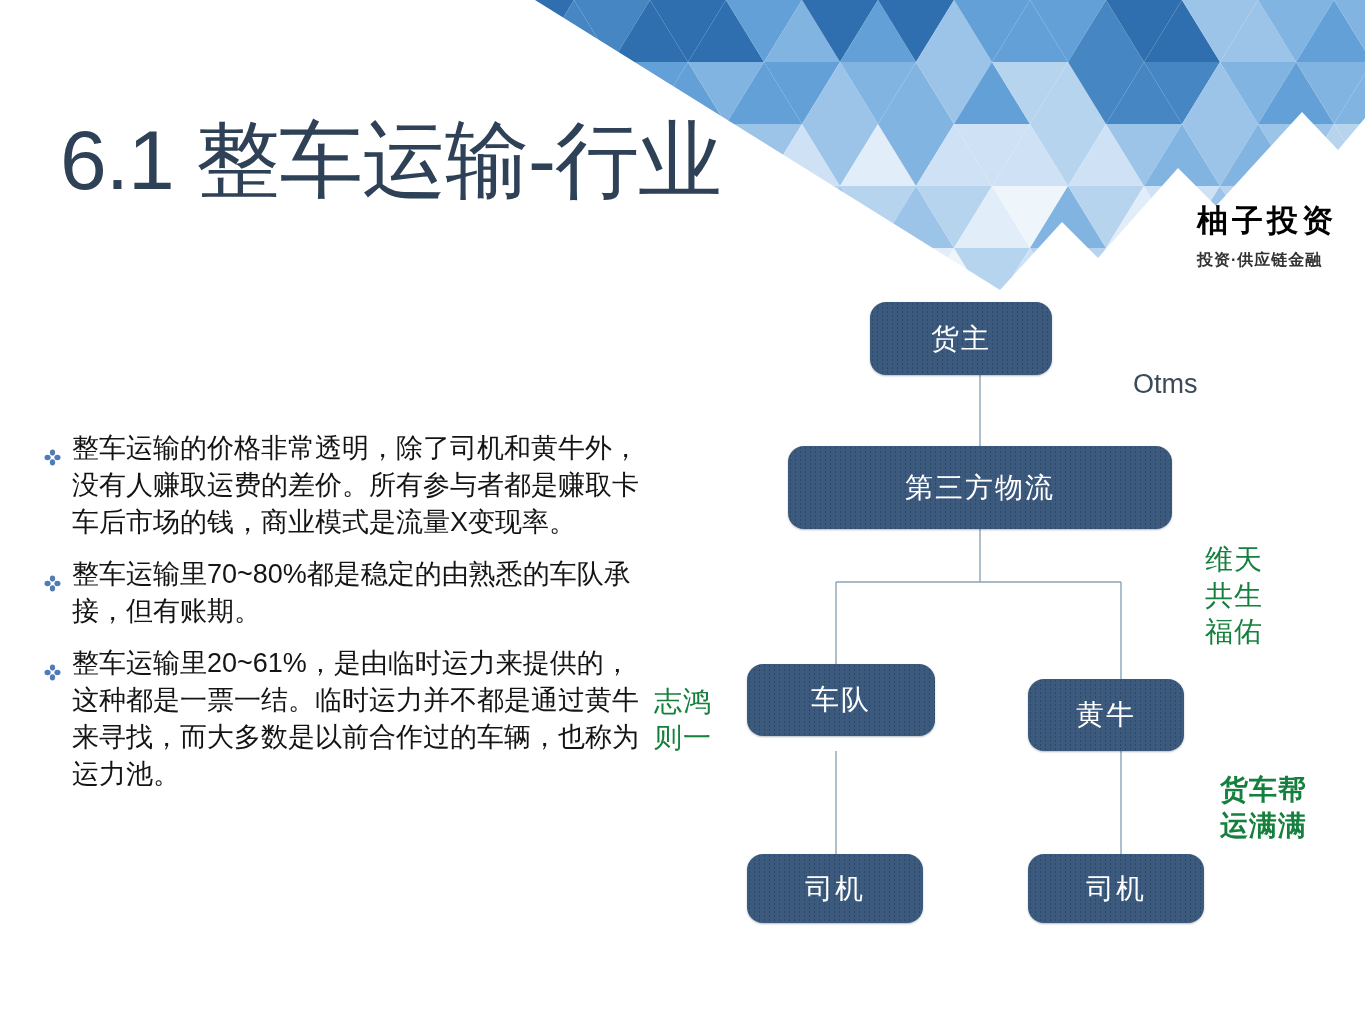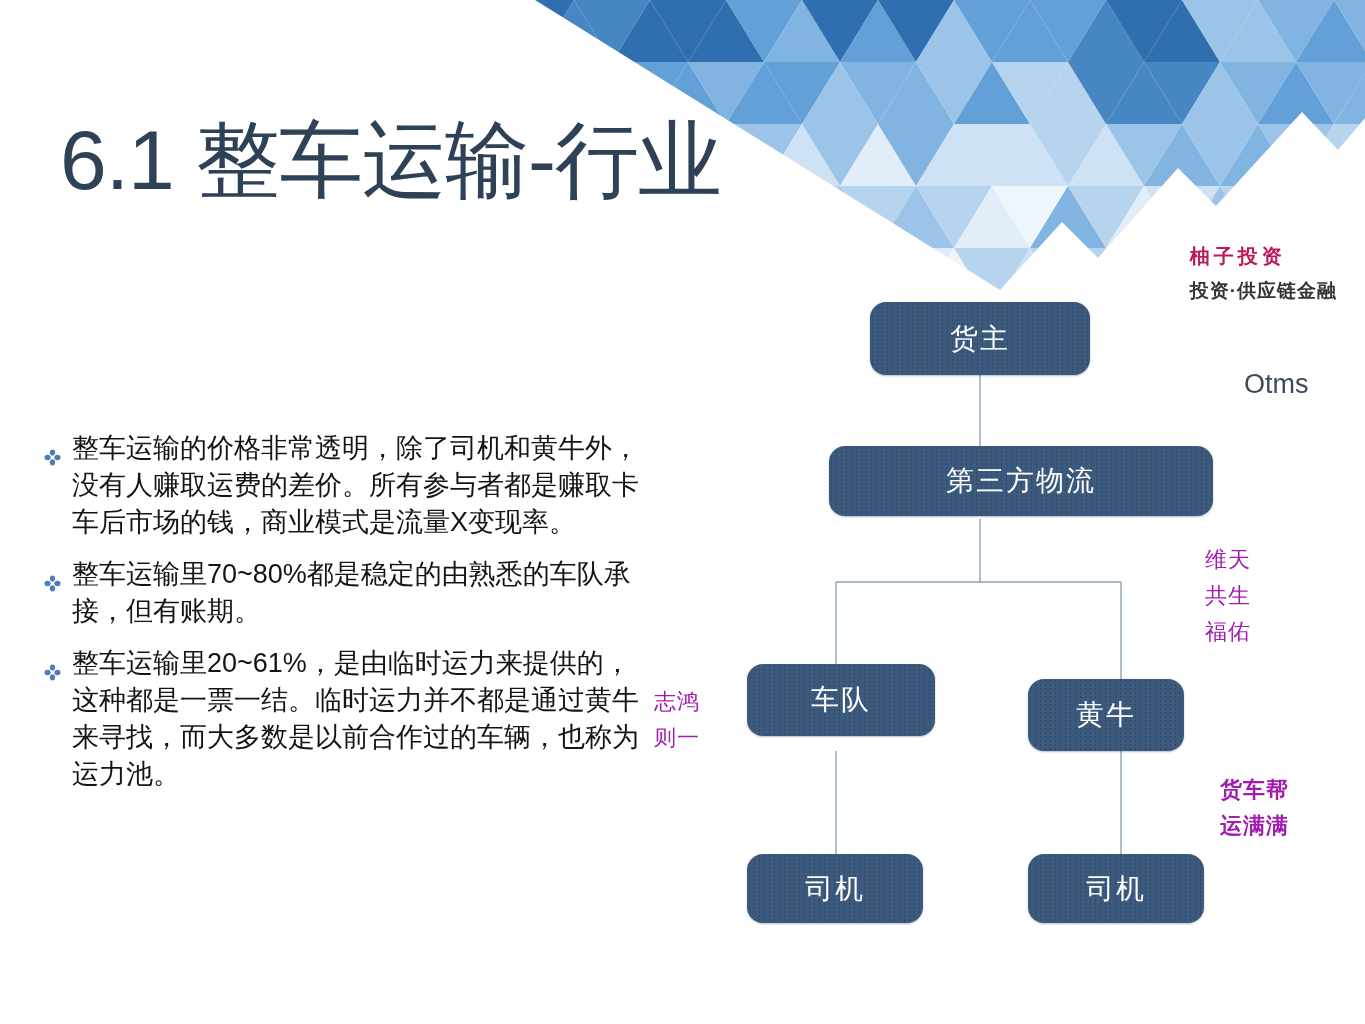--- a/index.html
+++ b/index.html
@@ -7,22 +7,22 @@
     position:relative;
     width:1365px;height:1024px;
     background:#ffffff;
     overflow:hidden;
     font-family:"Liberation Sans","DejaVu Sans",sans-serif;
   }
   
   .mosaic{position:absolute;top:0;left:0;width:1365px;height:1024px;pointer-events:none;}
   
   .brand{position:absolute;top:200px;right:28px;text-align:left;color:#333333;}
-  .brand-name{font-size:20px;font-weight:700;letter-spacing:4px;color:#be185d;margin-top:43px;}
-  .brand-tagline{font-size:19px;font-weight:700;letter-spacing:1px;margin-top:8px;color:#333333;}
+  .brand-name{font-size:31px;font-weight:700;letter-spacing:4px;color:#000000;}
+  .brand-tagline{font-size:16px;font-weight:700;letter-spacing:1px;margin-top:8px;color:#333333;}
   
   .title{
     position:absolute;left:44px;top:88px;margin:16px;
     font-size:84px;font-weight:400;letter-spacing:-1px;
     color:#2e4156;white-space:nowrap;
   }
   
   .bullets{
     position:absolute;left:44px;top:390px;width:600px;
     list-style:none;margin:0;padding:0;
@@ -38,21 +38,21 @@
     position:absolute;
     background-color:#3c5a7d;
     background-image:radial-gradient(rgba(18,34,54,0.35) 0.8px, transparent 1.1px);
     background-size:5px 4px;
     border-radius:16px;
     color:#ffffff;font-size:28px;
     display:flex;align-items:center;justify-content:center;
     letter-spacing:2px;
     box-shadow:0 1px 2px rgba(40,60,85,0.35);
   }
-  .dlabel{position:absolute;color:#a21caf;font-size:22px;line-height:36px;letter-spacing:1px;}
+  .dlabel{position:absolute;color:#15803d;font-size:28px;line-height:36px;letter-spacing:1px;}
   .dlabel.latin{color:#3d4a5a;font-size:27px;letter-spacing:0;}
 </style>
 </head>
 <body>
 
 <div class="slide">
 
   <svg class="mosaic" id="mosaic" viewBox="0 0 1365 1024" xmlns="http://www.w3.org/2000/svg">
     <defs>
       <clipPath id="mclip">
@@ -244,28 +244,28 @@
         <line x1="980" y1="375" x2="980" y2="446"></line>
         <line x1="980" y1="519" x2="980" y2="582"></line>
         <line x1="836" y1="582" x2="1121" y2="582"></line>
         <line x1="836" y1="582" x2="836" y2="679"></line>
         <line x1="1121" y1="582" x2="1121" y2="679"></line>
         <line x1="836" y1="751" x2="836" y2="854"></line>
         <line x1="1121" y1="751" x2="1121" y2="854"></line>
       </g>
     </svg>
 
-    <div class="node" style="left:870px;top:302px;width:220px;height:73px;">货主</div>
-    <div class="node" style="left:788px;top:446px;width:384px;height:70px;margin-left:41px;">第三方物流</div>
+    <div class="node" style="left:870px;top:302px;width:182px;height:73px;">货主</div>
+    <div class="node" style="left:788px;top:446px;width:384px;height:83px;">第三方物流</div>
     <div class="node" style="left:747px;top:664px;width:188px;height:72px;">车队</div>
     <div class="node" style="left:1028px;top:679px;width:156px;height:72px;">黄牛</div>
     <div class="node" style="left:747px;top:854px;width:176px;height:69px;">司机</div>
     <div class="node" style="left:1028px;top:854px;width:176px;height:69px;">司机</div>
 
-    <div class="dlabel latin" style="left:1244px;top:366px;">Otms</div>
+    <div class="dlabel latin" style="left:1133px;top:366px;">Otms</div>
 
     <div class="dlabel" style="left:1205px;top:542px;">
       <div>维天</div>
       <div>共生</div>
       <div>福佑</div>
     </div>
 
     <div class="dlabel" style="left:654px;top:684px;">
       <div>志鸿</div>
       <div>则一</div>

